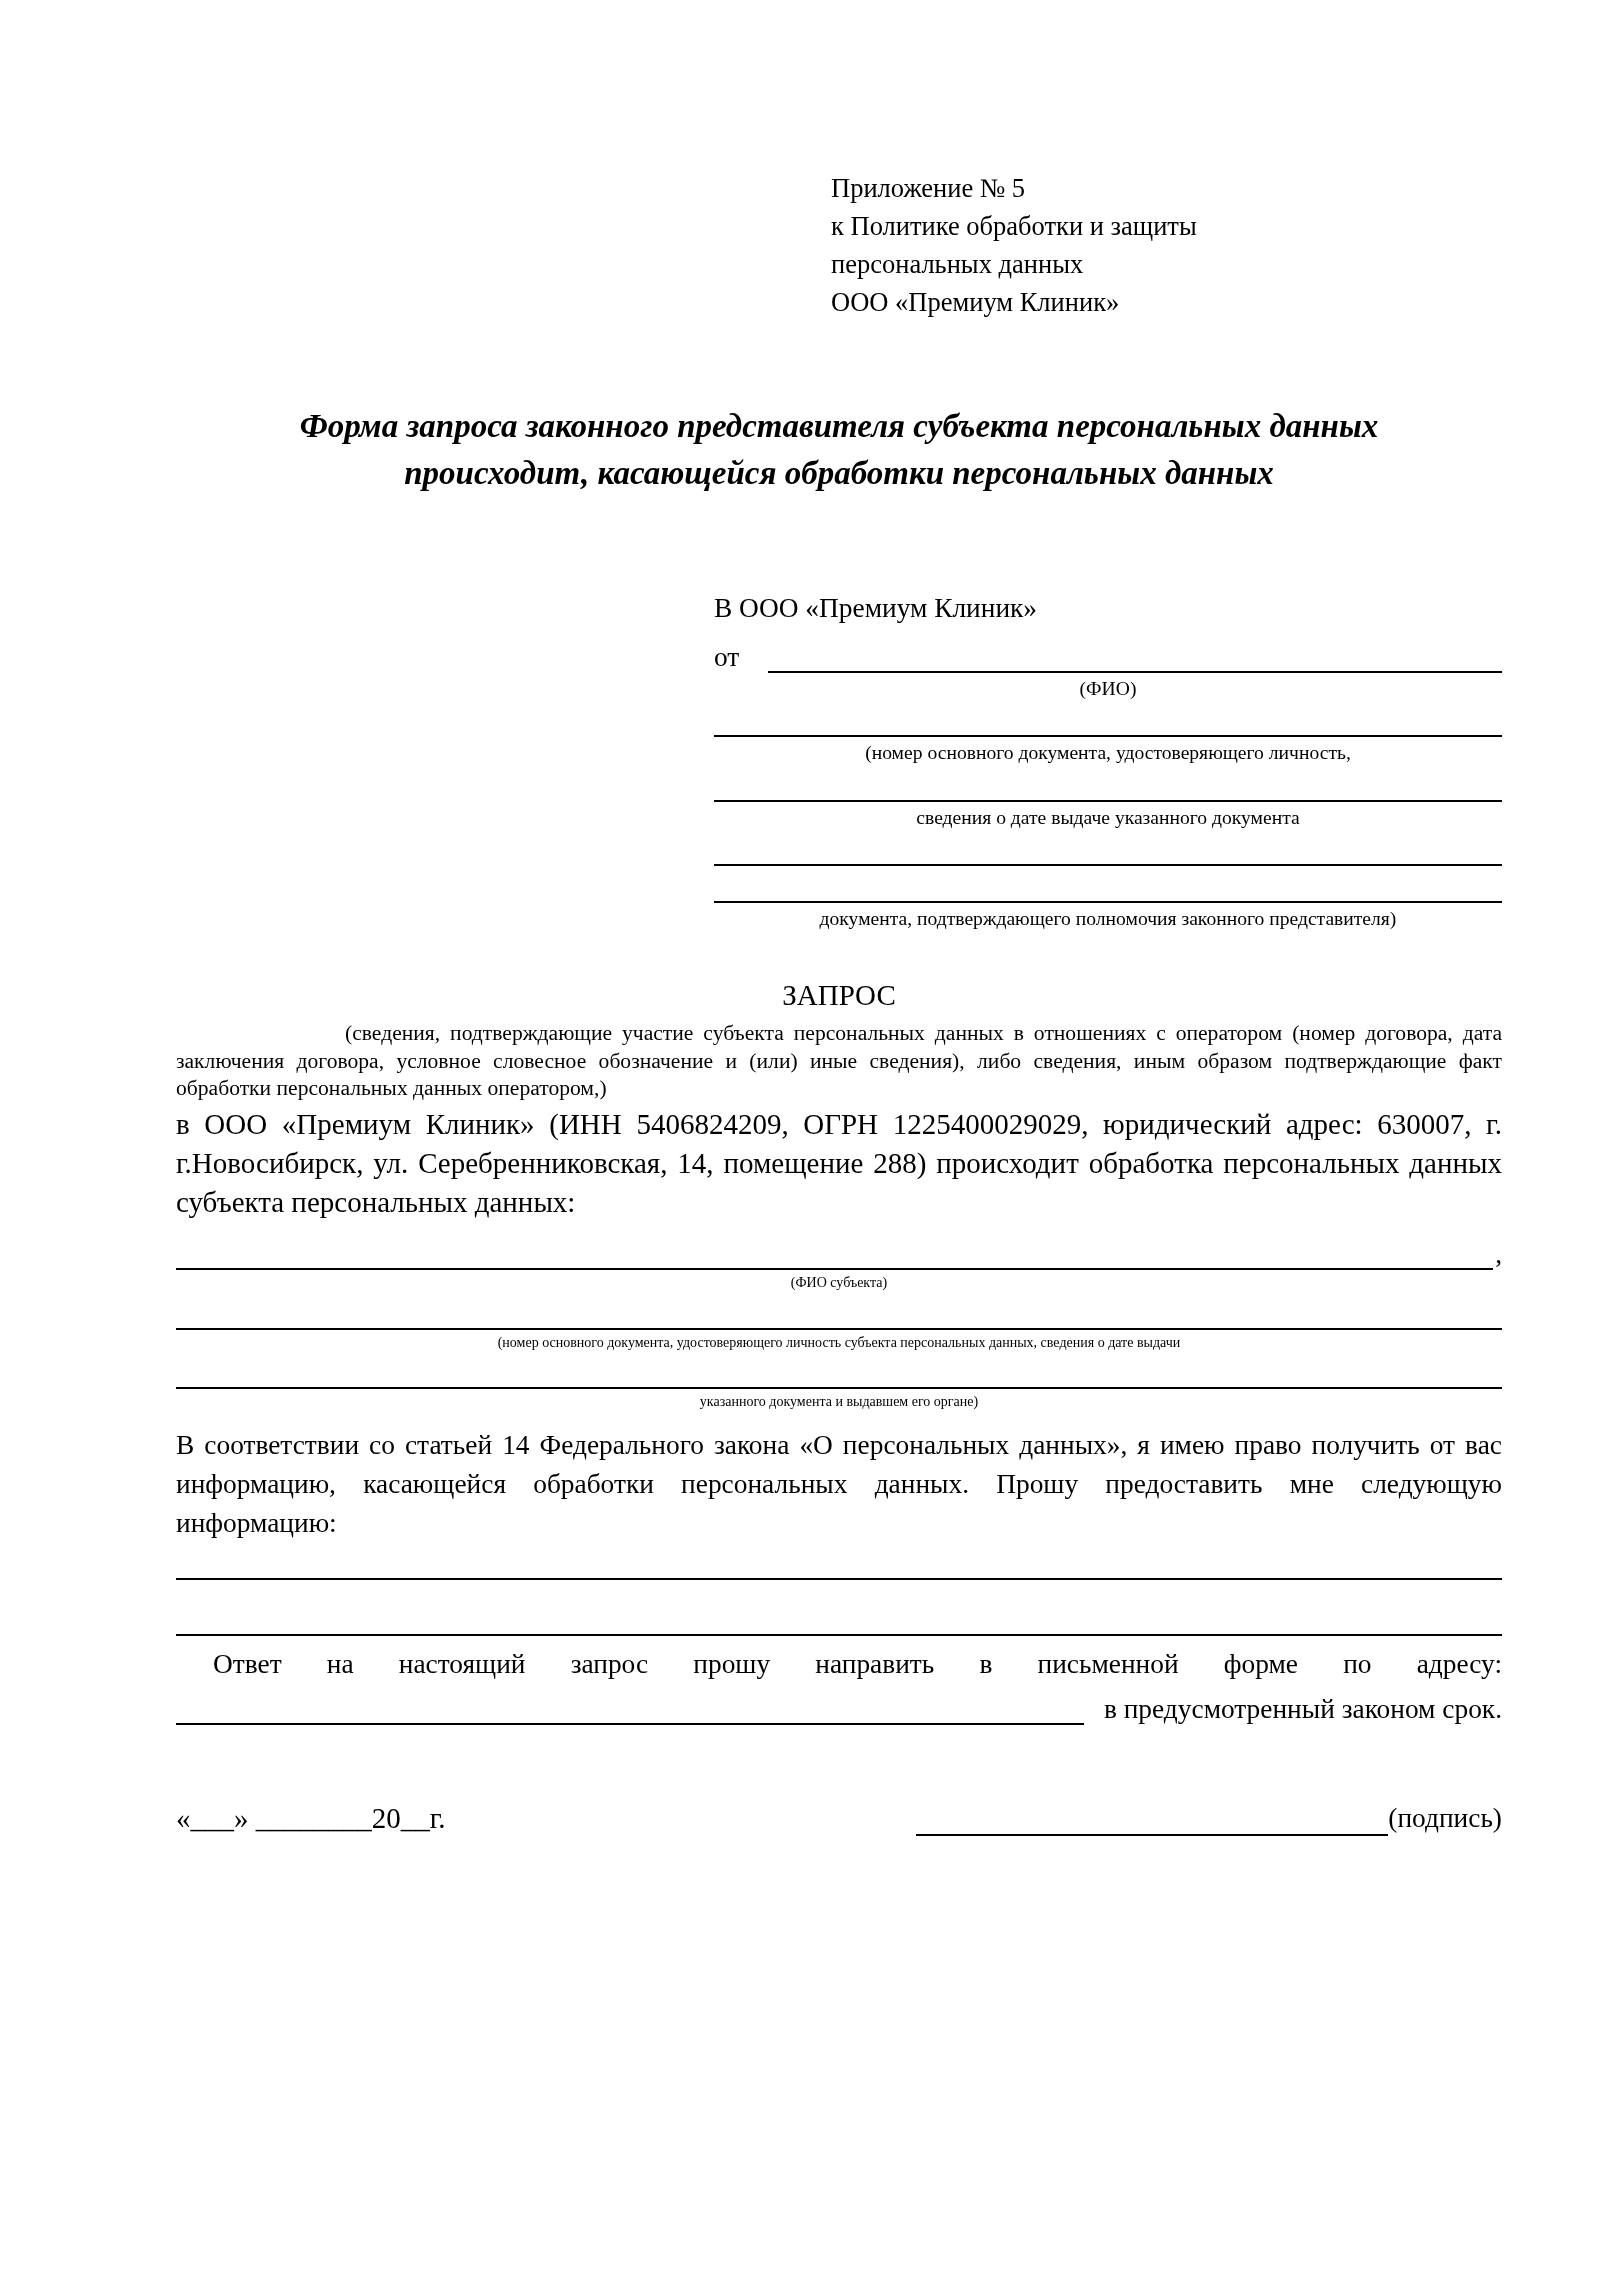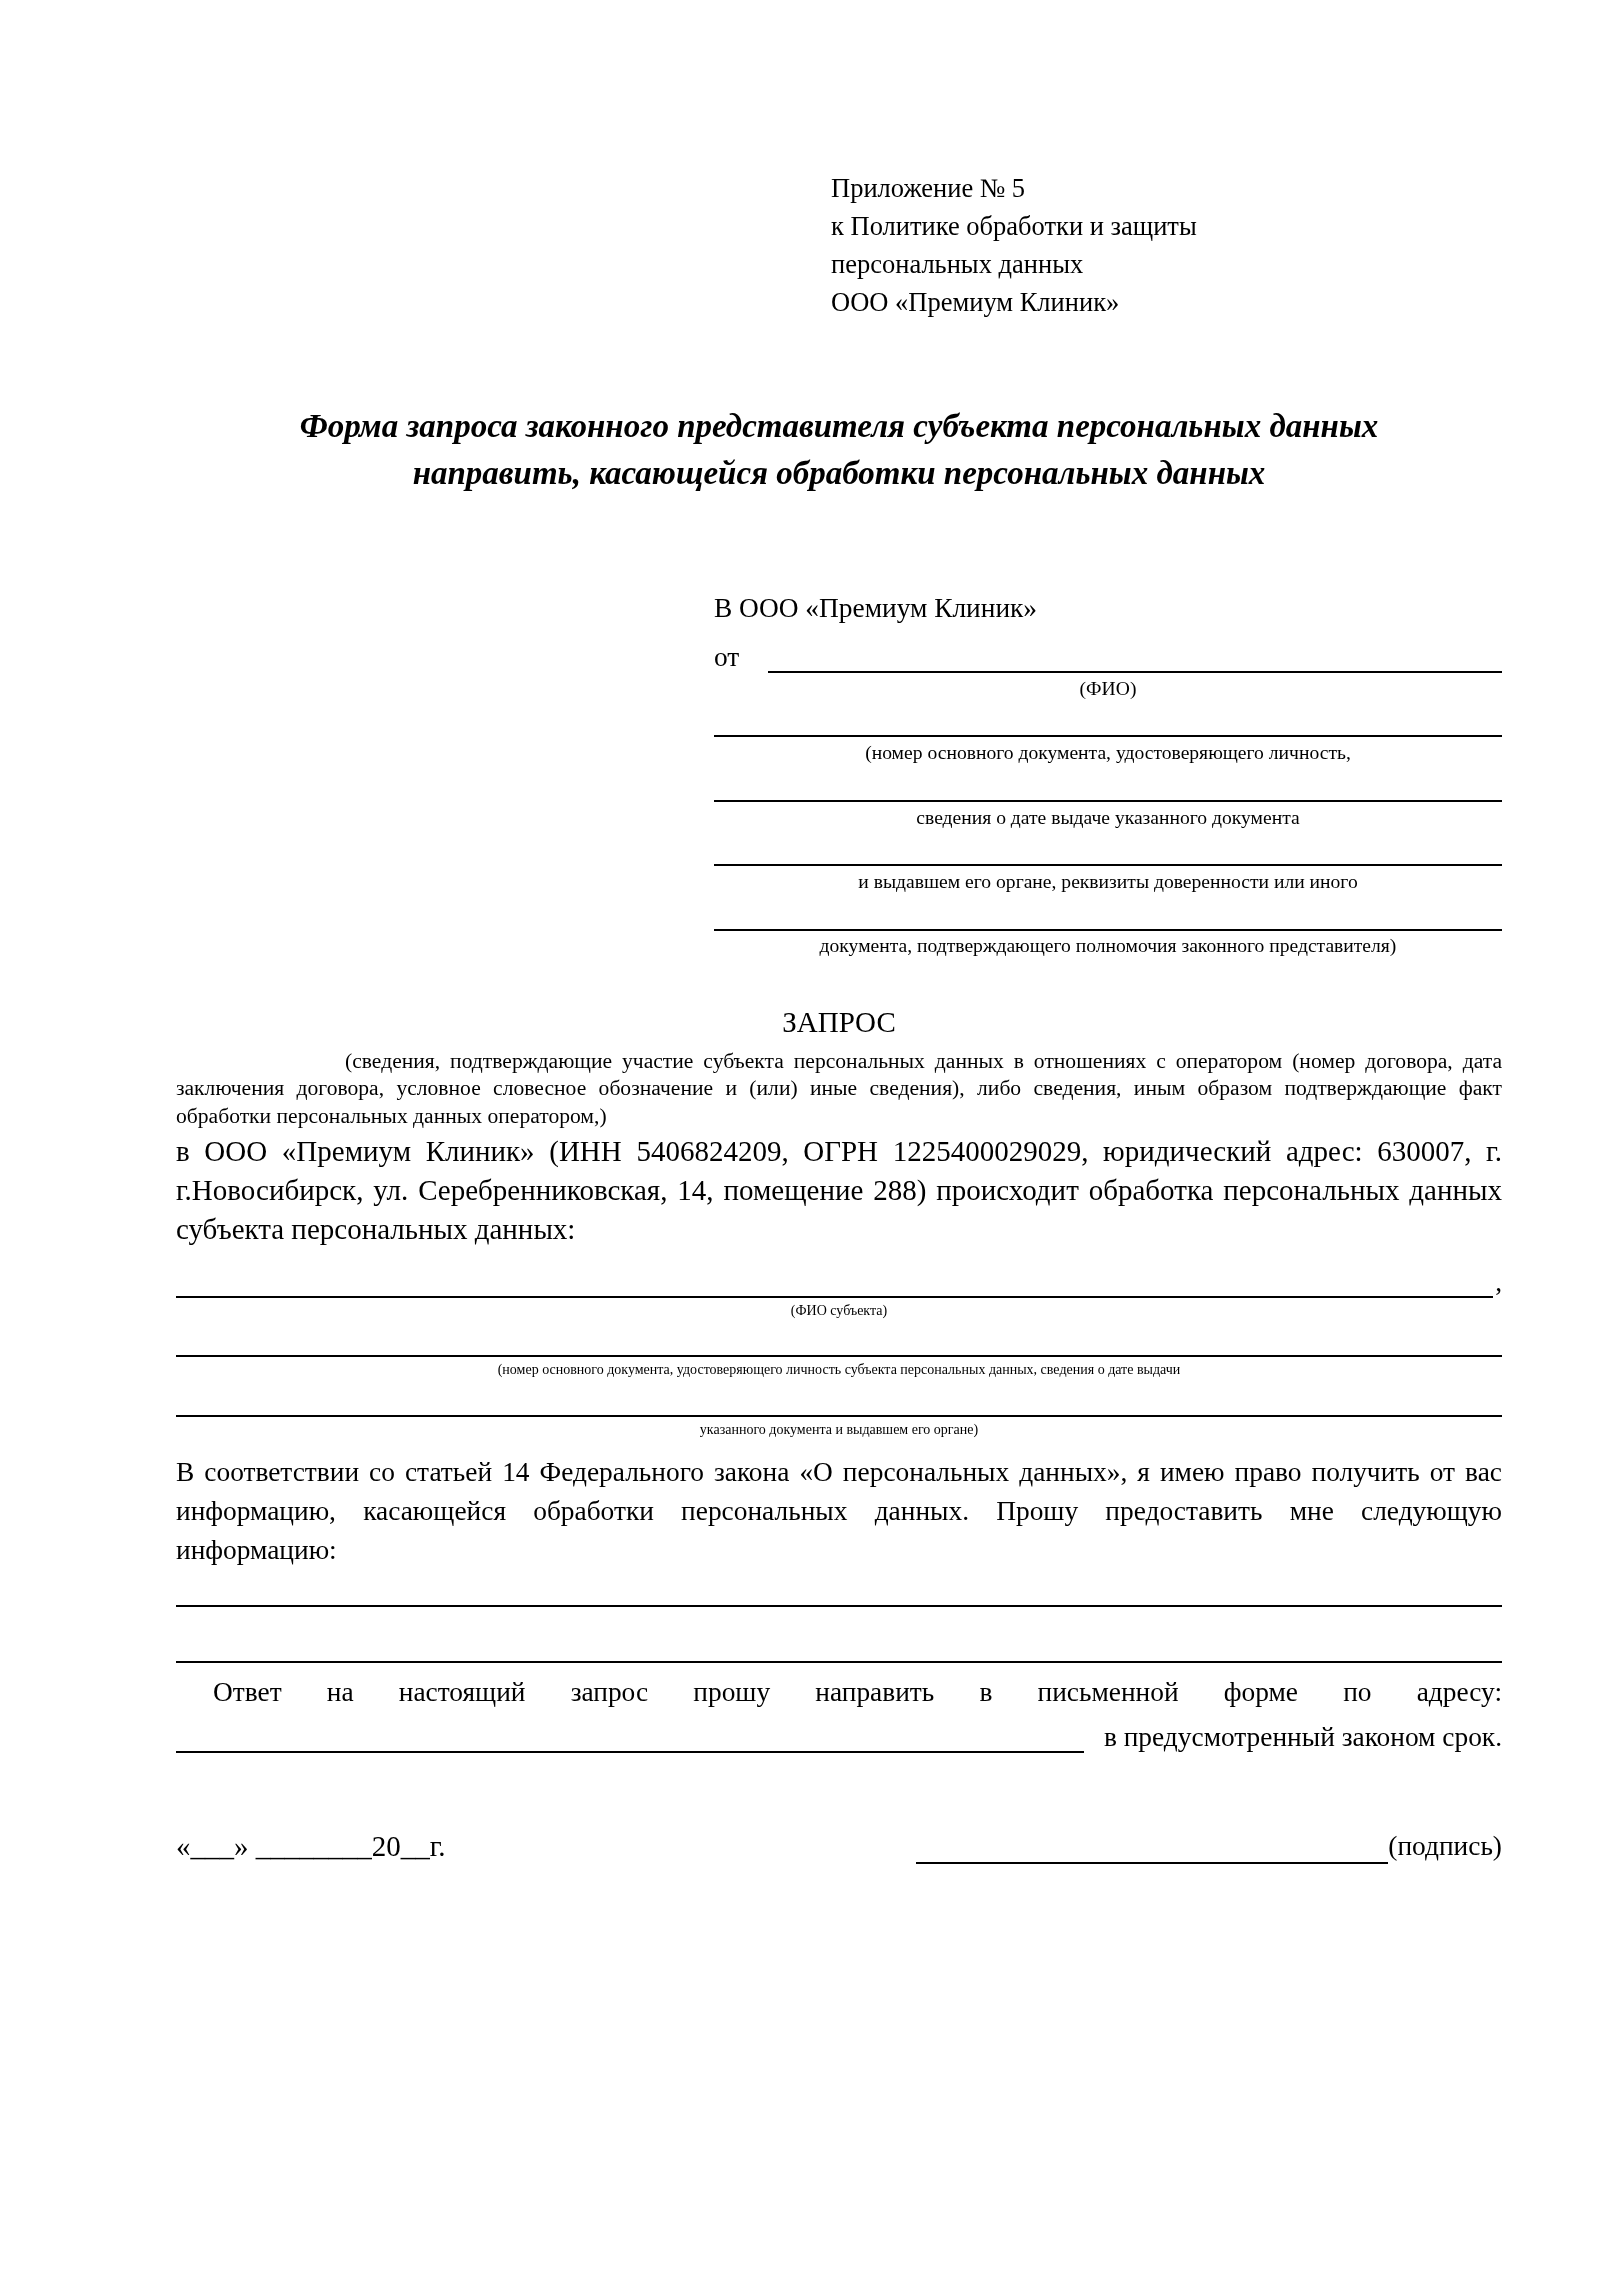--- a/index.html
+++ b/index.html
@@ -177,39 +177,38 @@
 
   <div class="doc-header">
     <div>Приложение № 5</div>
     <div>к Политике обработки и защиты</div>
     <div>персональных данных</div>
     <div>ООО «Премиум Клиник»</div>
   </div>
 
   <div class="doc-title">
     <div>Форма запроса законного представителя субъекта персональных данных</div>
-    <div>направить, касающейся обработки персональных данных</div>
+    <div>происходит, касающейся обработки персональных данных</div>
   </div>
 
   <div class="addressee">
     <div class="addr-org">В ООО «Премиум Клиник»</div>
     <div class="from-row">
       <span class="from-label">от</span>
       <span class="fill"></span>
     </div>
     <div class="field-caption">(ФИО)</div>
 
     <div class="blank-field"></div>
     <div class="field-caption">(номер основного документа, удостоверяющего личность,</div>
 
     <div class="blank-field"></div>
     <div class="field-caption">сведения о дате выдаче указанного документа</div>
 
     <div class="blank-field"></div>
-    <div class="field-caption">и выдавшем его органе, реквизиты доверенности или иного</div>
 
     <div class="blank-field"></div>
     <div class="field-caption">документа, подтверждающего полномочия законного представителя)</div>
   </div>
 
   <div class="request-heading">ЗАПРОС</div>
 
   <div class="accordance-caption">(сведения, подтверждающие участие субъекта персональных данных в отношениях с оператором (номер договора, дата заключения договора, условное словесное обозначение и (или) иные сведения), либо сведения, иным образом подтверждающие факт обработки персональных данных оператором,)</div>
 
   <div class="body-para">в ООО «Премиум Клиник» (ИНН 5406824209, ОГРН 1225400029029, юридический адрес: 630007, г. г.Новосибирск, ул. Серебренниковская, 14, помещение 288) происходит обработка персональных данных субъекта персональных данных:</div>

